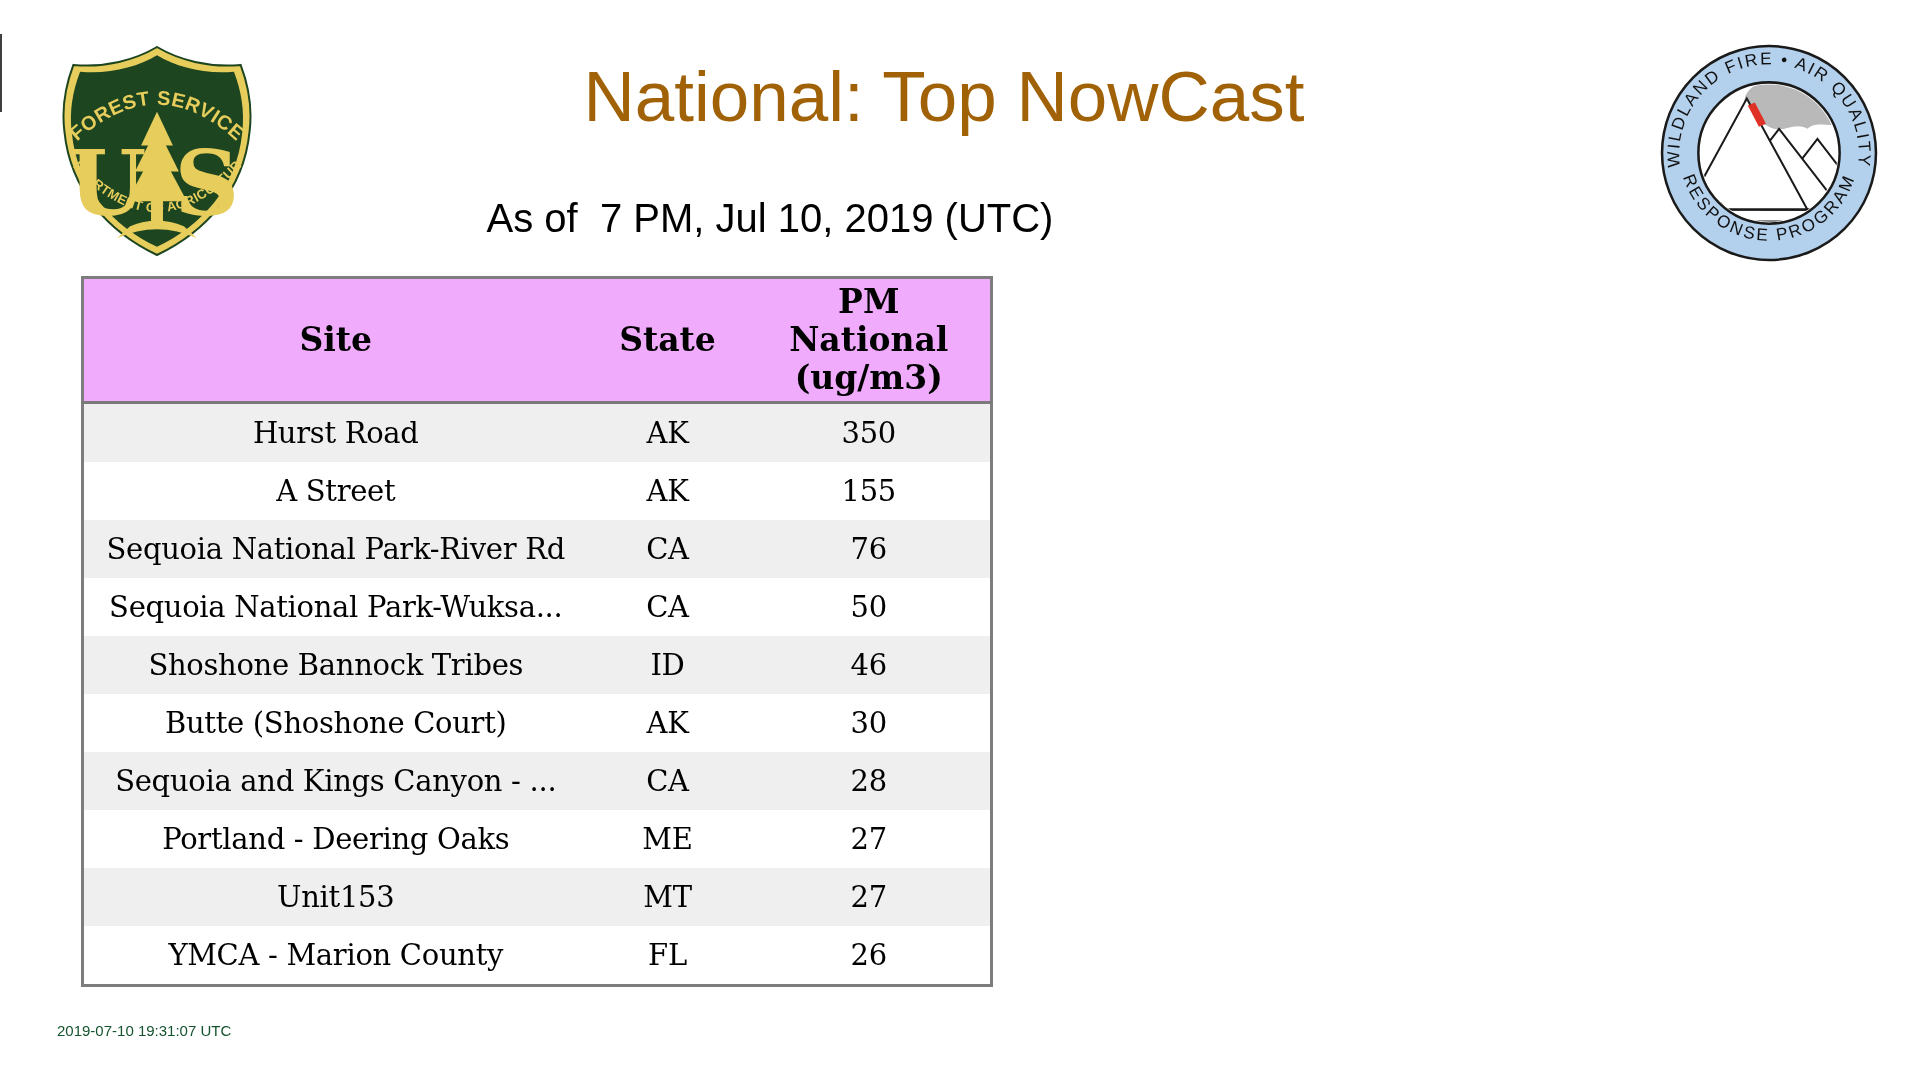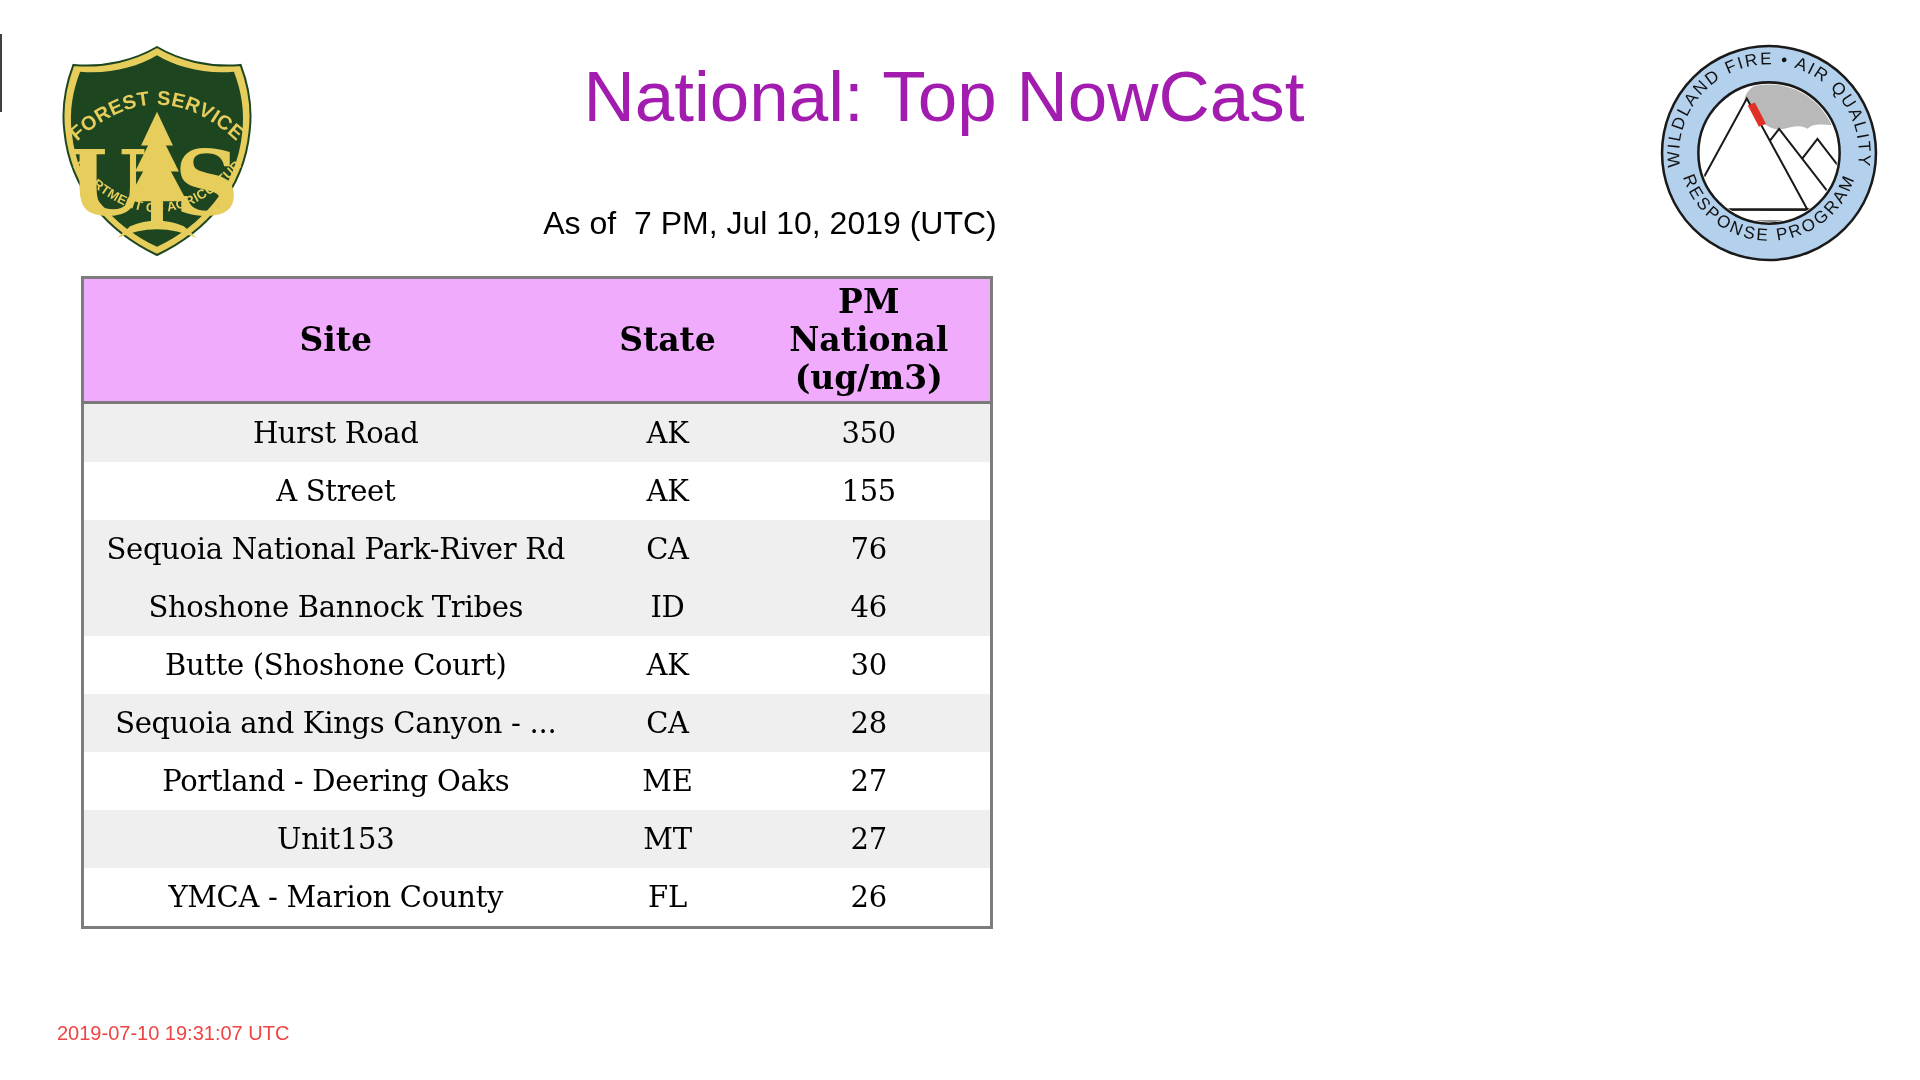--- a/index.html
+++ b/index.html
@@ -1,35 +1,35 @@
 <!DOCTYPE html>
 <html><head>
 <meta charset="utf-8">
 <style>
   html,body{margin:0;padding:0;}
   body{width:1920px;height:1080px;background:#ffffff;position:relative;overflow:hidden;
        font-family:"Liberation Sans",sans-serif;}
   .edge-artifact{position:absolute;left:0;top:34px;width:2px;height:78px;background:#404040;}
   .title{position:absolute;left:0;top:60px;width:1888px;text-align:center;
-         font-size:71px;color:#a21caf;line-height:1.05;}
+         font-size:71px;color:#a16207;line-height:1.05;}
   .subtitle{position:absolute;left:0;top:196px;width:1540px;text-align:center;
-            font-size:32px;color:#000;white-space:pre;margin-top:9px;}
+            font-size:40px;color:#000;white-space:pre;}
   .usfs-logo{position:absolute;left:57px;top:44px;width:200px;height:214px;}
   .wfaqrp-logo{position:absolute;left:1658px;top:42px;width:222px;height:222px;}
   .table-wrap{position:absolute;left:81px;top:276px;}
   table{border-collapse:collapse;table-layout:fixed;width:909px;background:#fff;
         border:3px solid #7d7d7d;font-family:"DejaVu Serif",serif;}
   thead tr{border-bottom:3px solid #7a7a7a;}
   th{background:#f0abfc;font-weight:bold;font-size:33px;color:#000;
      height:122px;text-align:center;vertical-align:middle;line-height:38px;padding:0;}
   td{font-size:29px;color:#000;height:58px;text-align:center;vertical-align:middle;
      padding:0;letter-spacing:-0.3px;}
   tr.odd td{background:#efefef;}
   tr.even td{background:#ffffff;}
-  .timestamp{position:absolute;left:57px;top:1022px;font-size:20px;color:#ef4444;}
+  .timestamp{position:absolute;left:57px;top:1022px;font-size:15px;color:#14532d;}
   .ring-text{font-family:"Liberation Sans",sans-serif;fill:#111;}
   .usfs-arc{font-family:"Liberation Sans",sans-serif;font-weight:bold;}
   .usfs-letter{font-family:"DejaVu Serif",serif;font-weight:bold;}
 </style>
 </head>
 <body>
 
 <div class="edge-artifact"></div>
 
 <svg class="usfs-logo" viewBox="0 0 200 215">
@@ -117,20 +117,25 @@
         <tr class="even">
           <td>A Street</td>
           <td>AK</td>
           <td>155</td>
         </tr>
         <tr class="odd">
           <td>Sequoia National Park-River Rd</td>
           <td>CA</td>
           <td>76</td>
         </tr>
+        <tr class="even">
+          <td>Sequoia National Park-Wuksa...</td>
+          <td>CA</td>
+          <td>50</td>
+        </tr>
         <tr class="odd">
           <td>Shoshone Bannock Tribes</td>
           <td>ID</td>
           <td>46</td>
         </tr>
         <tr class="even">
           <td>Butte (Shoshone Court)</td>
           <td>AK</td>
           <td>30</td>
         </tr>

